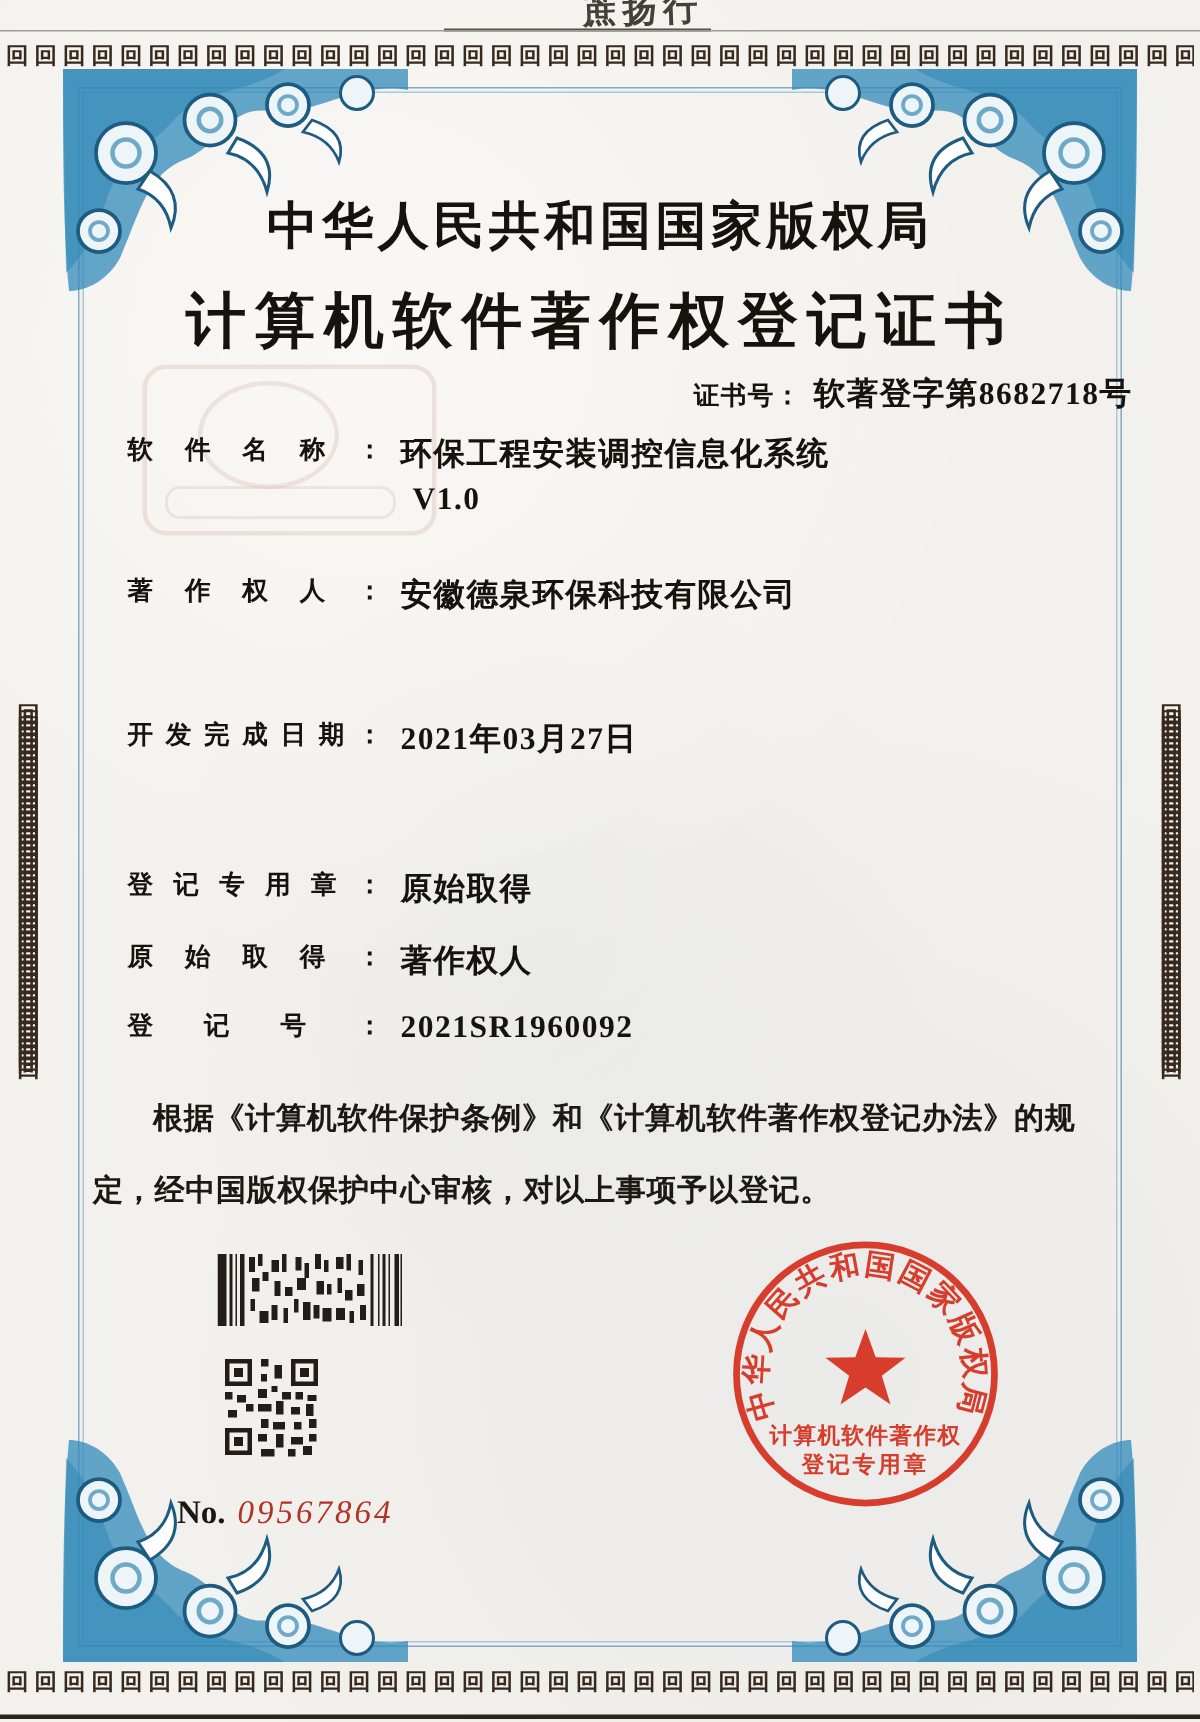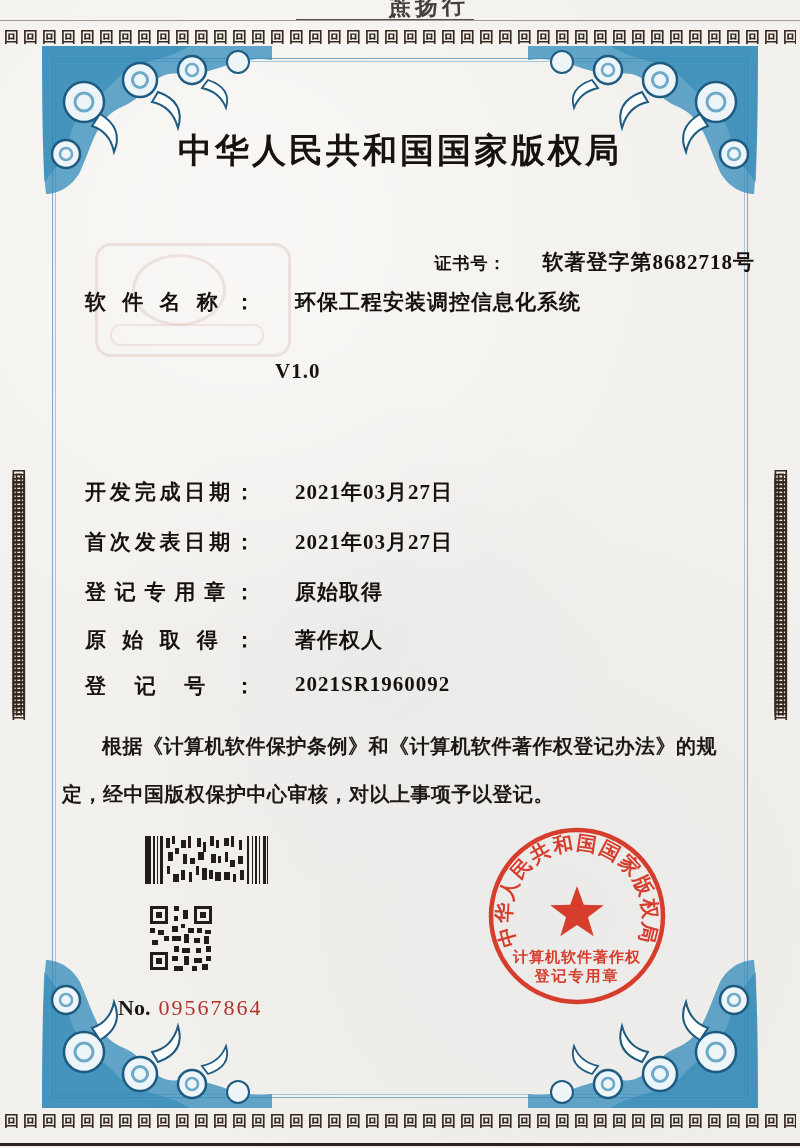--- a/index.html
+++ b/index.html
@@ -61,34 +61,34 @@
   }
   
   .authority{position:absolute;left:0;top:128px;width:800px;text-align:center;
     font-size:34px;font-weight:bold;letter-spacing:3px;}
   .cert-title{position:absolute;left:0;top:186px;width:800px;text-align:center;
     font-size:40px;font-weight:bold;letter-spacing:6px;}
   .certno{position:absolute;top:248px;right:45px;font-size:17px;font-weight:bold;letter-spacing:1px;}
   .certno .val{}
   
   .row{position:absolute;left:85px;white-space:nowrap;}
-  .lbl{display:inline-block;width:170px;font-size:21px;font-weight:bold;
+  .lbl{display:inline-block;width:170px;font-size:17px;font-weight:bold;
     text-align:justify;text-align-last:justify;vertical-align:top;}
-  .val{display:inline-block;margin-left:36px;font-size:21px;font-weight:bold;letter-spacing:1px;}
-  .val2{position:absolute;left:275px;font-size:21px;font-weight:bold;letter-spacing:1px;margin-top:39px;}
+  .val{display:inline-block;margin-left:8px;font-size:21px;font-weight:bold;letter-spacing:1px;}
+  .val2{position:absolute;left:275px;font-size:21px;font-weight:bold;letter-spacing:1px;}
   
   .statement{position:absolute;left:62px;top:722px;width:688px;font-size:20px;
     line-height:48px;text-indent:2em;letter-spacing:.5px;color:#1d1813;font-weight:bold;}
   
   .barcode{position:absolute;left:145px;top:836px;}
   .qrcode{position:absolute;left:150px;top:906px;}
   
   .serial{position:absolute;left:118px;top:995px;font-size:22px;z-index:5;}
   .serial .no{font-weight:bold;color:#1a1714;}
-  .serial .num{color:#b23228;letter-spacing:2px;margin-left:8px;}
+  .serial .num{color:#b23228;letter-spacing:2px;margin-left:8px;font-style:italic;}
   .date{position:absolute;left:488px;top:994px;font-size:24px;font-weight:bold;
     letter-spacing:2px;z-index:6;color:#16120f;}
   
   .seal{position:absolute;left:482px;top:824px;z-index:4;opacity:.93;}
   .seal text{font-family:"Liberation Serif","DejaVu Serif",serif;font-weight:bold;}
 </style>
 </head>
 <body>
 
 <div class="page">
@@ -166,40 +166,41 @@
     <circle cx="26" cy="110" r="14" fill="#eef5f9" stroke="#1d5b80" stroke-width="2.5"></circle>
     <circle cx="26" cy="110" r="6" fill="none" stroke="#6fa9c8" stroke-width="2.5"></circle>
     <path d="M60,70 Q84,84 74,108 Q70,88 52,82 Z" fill="#ffffff" stroke="#1d5b80" stroke-width="2"></path>
     <path d="M118,48 Q146,58 138,84 Q132,62 112,58 Z" fill="#ffffff" stroke="#1d5b80" stroke-width="2"></path>
     <path d="M168,36 Q192,44 186,64 Q180,48 162,44 Z" fill="#ffffff" stroke="#1d5b80" stroke-width="1.8"></path>
   </svg>
 
   <div class="ghost"></div>
 
   <div class="authority">中华人民共和国国家版权局</div>
+  <div class="cert-title">计算机软件著作权登记证书</div>
   <div class="certno">
     <span>证书号：</span><span class="val">软著登字第8682718号</span>
   </div>
 
   <div class="row" style="top:288px">
     <span class="lbl">软件名称：</span>
     <span class="val">环保工程安装调控信息化系统</span>
   </div>
   <div class="val2" style="top:320px">V1.0</div>
 
+  <div class="row" style="top:382px">
+    <span class="lbl">著作权人：</span>
+    <span class="val">安徽德泉环保科技有限公司</span>
+  </div>
 
   <div class="row" style="top:478px">
     <span class="lbl">开发完成日期：</span>
     <span class="val">2021年03月27日</span>
   </div>
 
-  <div class="row" style="top:528px">
-    <span class="lbl">首次发表日期：</span>
-    <span class="val">2021年03月27日</span>
-  </div>
 
   <div class="row" style="top:578px">
     <span class="lbl">登记专用章：</span>
     <span class="val">原始取得</span>
   </div>
 
   <div class="row" style="top:626px">
     <span class="lbl">原始取得：</span>
     <span class="val">著作权人</span>
   </div>

